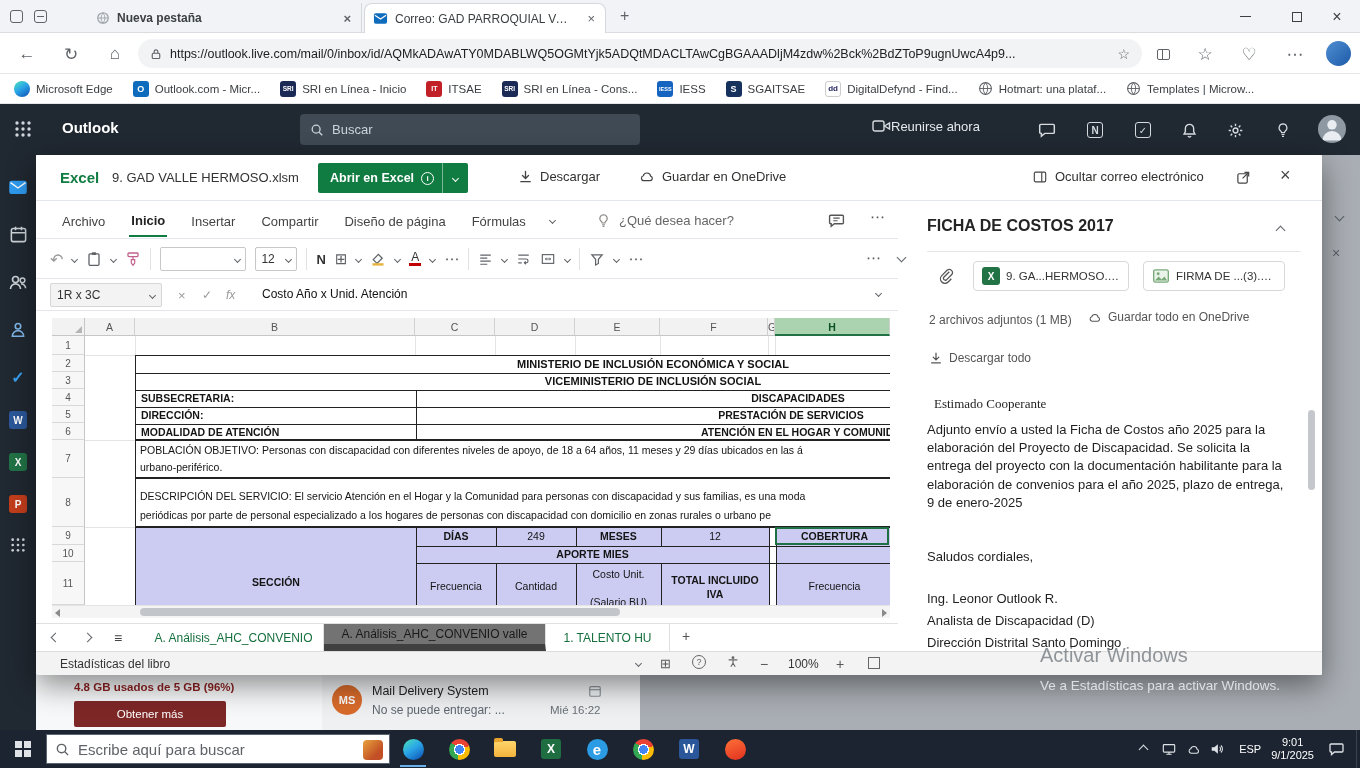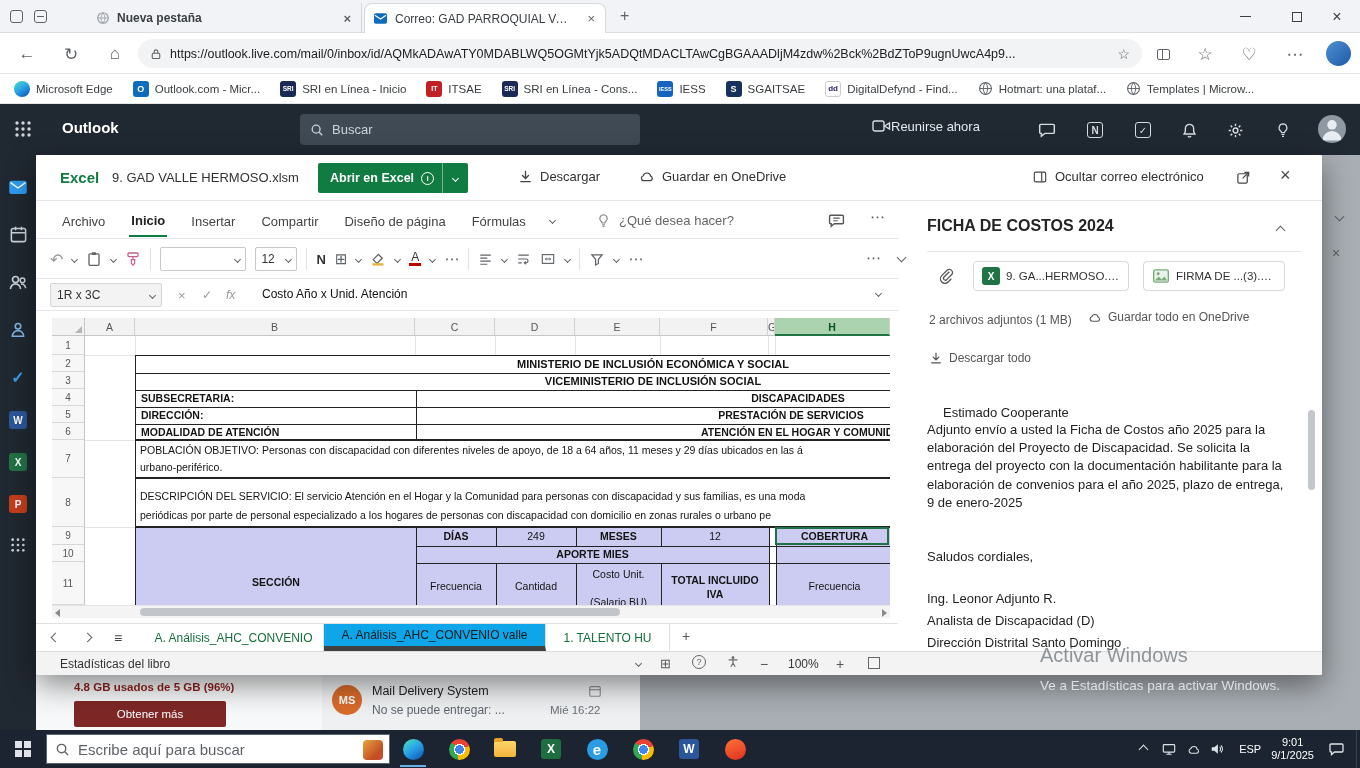--- a/index.html
+++ b/index.html
@@ -55,21 +55,21 @@
   .colh.sel{background:#abd3b0;color:#0b5123;font-weight:bold;border-bottom:2px solid #217346;}
   .rowh{position:absolute;left:0;width:33px;background:#f7f7f7;border-right:1px solid #c6c6c6;border-bottom:1px solid #d8d8d8;font-size:10px;color:#555;display:flex;align-items:center;justify-content:center;}
   .gl{position:absolute;background:#e4e4e4;}
   .bl{position:absolute;background:#222;}
   .cell{position:absolute;font-size:10.5px;color:#141414;}
   .cc{text-align:center;}
   .bold{font-weight:bold;}
   .box{position:absolute;border:1px solid #222;background:#fff;}
   
   .stab{position:absolute;top:0;height:27px;display:flex;align-items:center;justify-content:center;font-size:12px;border-right:1px solid #e0e0e0;color:#15703d;padding:0 6px;white-space:nowrap;overflow:hidden;}
-  .stab.on{background:#0ea5e9;color:#1a1a1a;border-bottom:5px solid #404040;}
+  .stab.on{background:#737373;color:#1a1a1a;border-bottom:7px solid #404040;}
   
   .epane{position:absolute;left:879px;top:46px;width:398px;height:474px;}
   .etext{position:absolute;left:12px;font-size:13px;color:#1f1f1f;}
   .chip{position:absolute;top:0;height:30px;border:1px solid #d8d8d8;border-radius:4px;background:#fff;display:flex;align-items:center;gap:6px;padding:0 8px;font-size:11.5px;color:#333;}
   .glink{display:flex;align-items:center;gap:6px;font-size:12px;color:#555;}
   
   .dim{background:#a9aeb4;}
   
   .taskbar{position:absolute;left:0;top:730px;width:1360px;height:38px;background:#1b2430;z-index:40;display:flex;align-items:center;}
   .tslot{width:46px;height:38px;display:flex;align-items:center;justify-content:center;position:relative;}
@@ -572,21 +572,21 @@
             <circle cx="8" cy="3" r="1.6" fill="#666"></circle>
             <path d="M3 5.5h10M8 5.5v4M8 9.5l-2.5 4M8 9.5l2.5 4" stroke="#666" stroke-width="1.3" fill="none"></path>
           </svg></span>
       <span style="position:absolute;left:724px;top:4px;font-size:14px;color:#555;">−</span>
       <span style="position:absolute;left:752px;top:5px;font-size:12px;color:#333;">100%</span>
       <span style="position:absolute;left:800px;top:4px;font-size:14px;color:#555;">+</span>
       <span style="position:absolute;left:832px;top:5px;width:12px;height:12px;border:1.3px solid #666;"></span>
     </div>
 
     <div class="epane">
-      <h2 class="a nowrap" style="left:12px;top:16px;margin:0;font-size:16px;color:#242424;width:330px;">FICHA DE COSTOS 2024</h2>
+      <h2 class="a nowrap" style="left:12px;top:16px;margin:0;font-size:16px;color:#242424;width:330px;">FICHA DE COSTOS 2017</h2>
       <span class="chv up" style="position:absolute;left:362px;top:26px;"></span>
       <div class="a" style="left:12px;top:50px;width:374px;height:1px;background:#e6e6e6;"></div>
       <span class="a" style="left:22px;top:66px;"><svg width="17" height="17" viewBox="0 0 16 16">
             <path d="M11.6 4.4 6.4 9.6a1.8 1.8 0 0 0 2.5 2.5l5-5a3 3 0 0 0-4.2-4.2L4.5 8.1a4.2 4.2 0 0 0 6 6l3-3" fill="none" stroke="#555" stroke-width="1.2"></path>
           </svg></span>
       <div class="chip" style="left:58px;top:60px;width:156px;">
         <span class="tile t18" style="background:#217346;flex:none;">X</span>
         <span class="ell">9. GA...HERMOSO.xlsm</span>
       </div>
       <div class="chip" style="left:228px;top:60px;width:142px;">
@@ -605,24 +605,24 @@
             <path d="M5 12.5h6.8a2.5 2.5 0 0 0 .6-4.9A4 4 0 0 0 4.6 7.2 2.7 2.7 0 0 0 5 12.5z" fill="none" stroke="#555" stroke-width="1.3"></path>
           </svg>
         <span>Guardar todo en OneDrive</span>
       </div>
       <div class="a glink" style="left:14px;top:150px;">
         <svg width="14" height="14" viewBox="0 0 16 16">
             <path d="M8 2.5v7.5M4.8 7l3.2 3.2L11.2 7M3 13.5h10" fill="none" stroke="#555" stroke-width="1.4" stroke-linecap="round"></path>
           </svg>
         <span>Descargar todo</span>
       </div>
-      <p class="etext" style="top:188px;margin:16px;">Estimado Cooperante</p>
+      <p class="etext" style="top:188px;margin:7px;font-family:Liberation Serif, serif;">Estimado Cooperante</p>
       <p class="etext" style="top:220px;width:366px;margin:0;line-height:1.4;">Adjunto envío a usted la Ficha de Costos año 2025 para la elaboración del Proyecto de Discapacidad. Se solicita la entrega del proyecto con la documentación habilitante para la elaboración de convenios para el año 2025, plazo de entrega, 9 de enero-2025</p>
       <p class="etext" style="top:348px;margin:0;">Saludos cordiales,</p>
-      <p class="etext" style="top:390px;margin:0;">Ing. Leonor Adjunto R.</p>
+      <p class="etext" style="top:390px;margin:0;">Ing. Leonor Outlook R.</p>
       <p class="etext" style="top:412px;margin:0;">Analista de Discapacidad (D)</p>
       <p class="etext" style="top:434px;margin:0;">Dirección Distrital Santo Domingo</p>
     </div>
     <div class="a" style="left:1272px;top:255px;width:7px;height:80px;background:#c4c7cc;border-radius:4px;"></div>
   </div>
 
   <div class="wm" style="left:1040px;top:644px;font-size:20px;color:rgba(118,124,130,0.8);">Activar Windows</div>
   <div class="wm" style="left:1040px;top:678px;font-size:13.5px;color:rgba(225,229,232,0.95);">Ve a Estadísticas para activar Windows.</div>
 
   <div class="taskbar">

